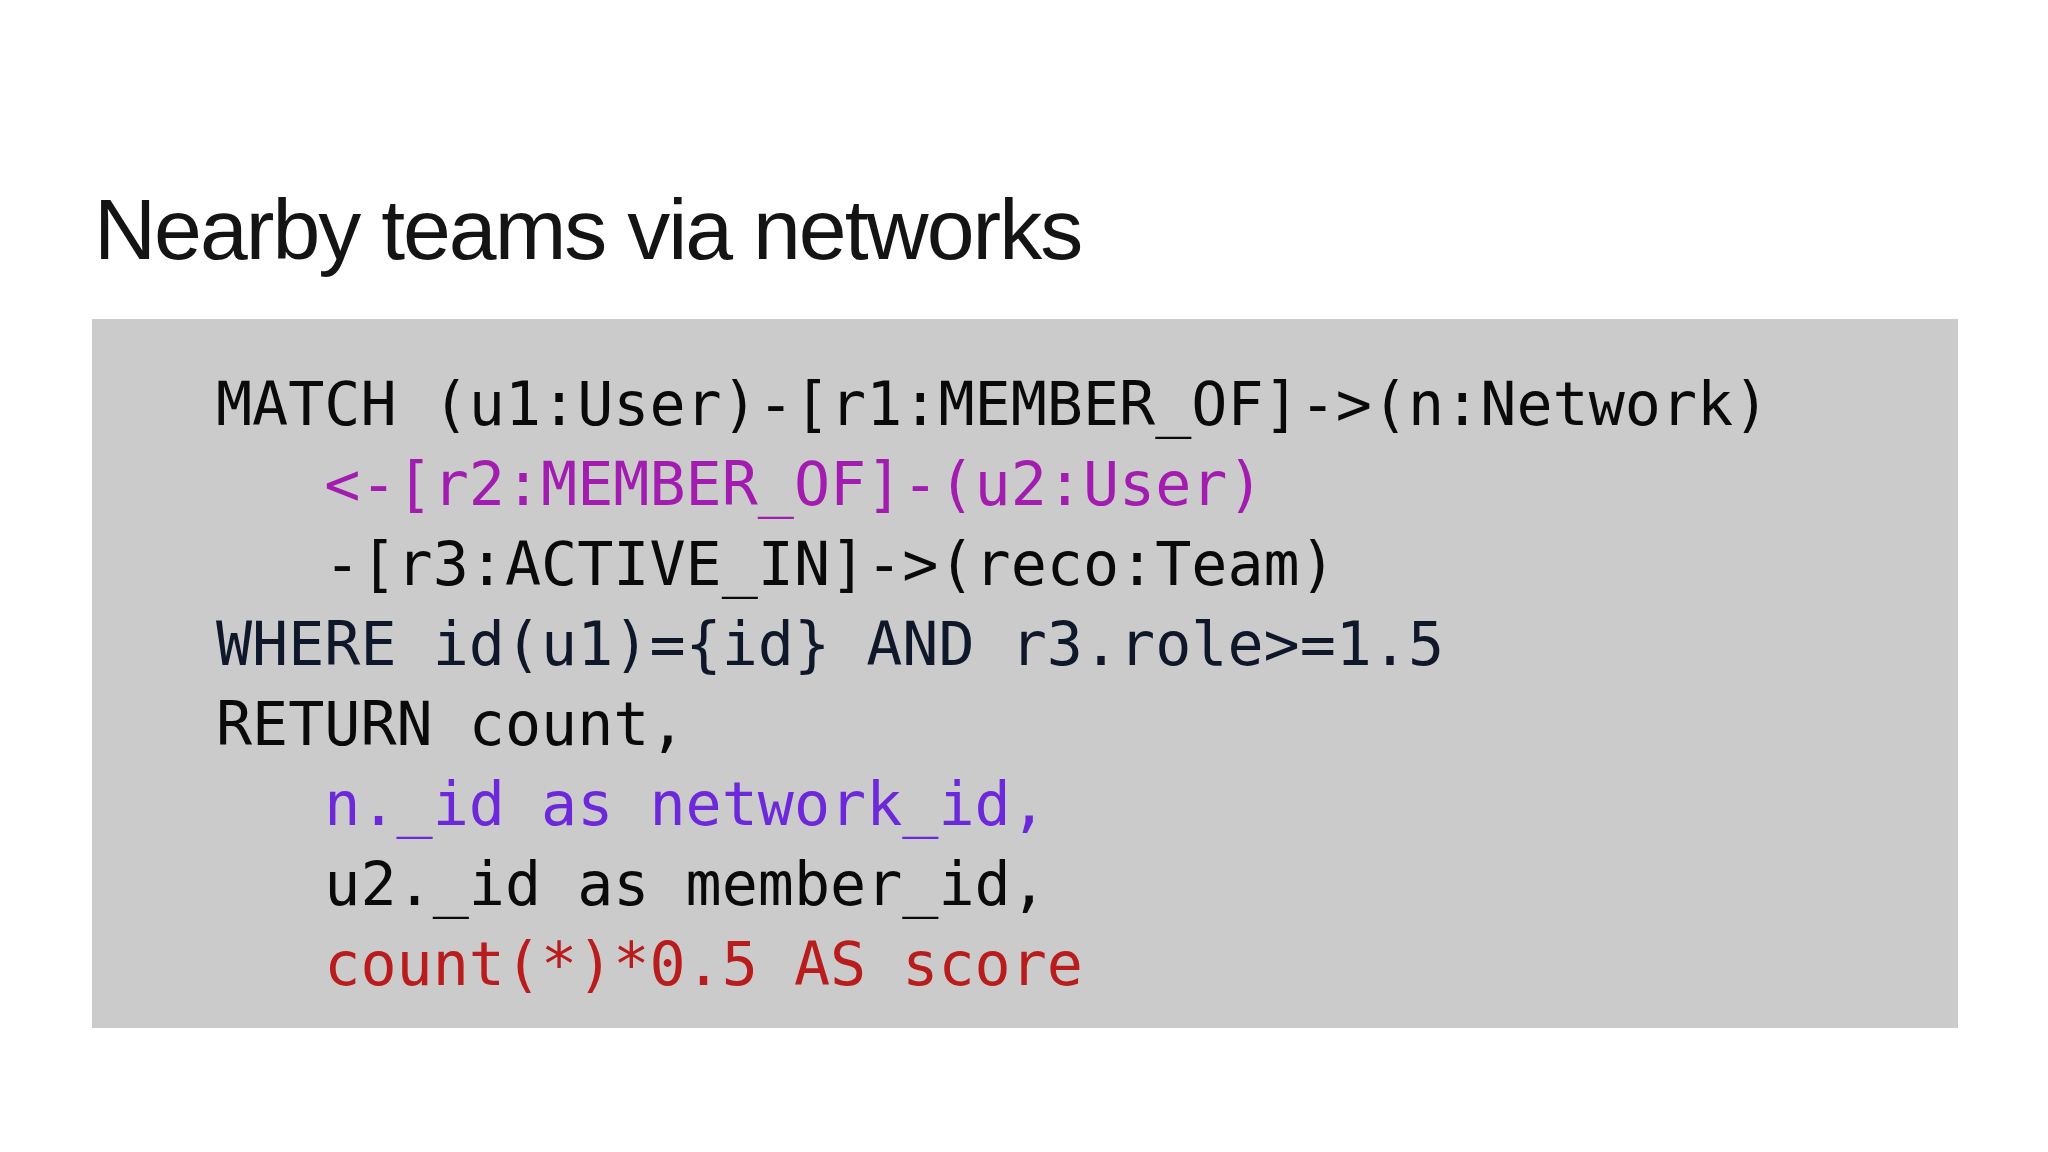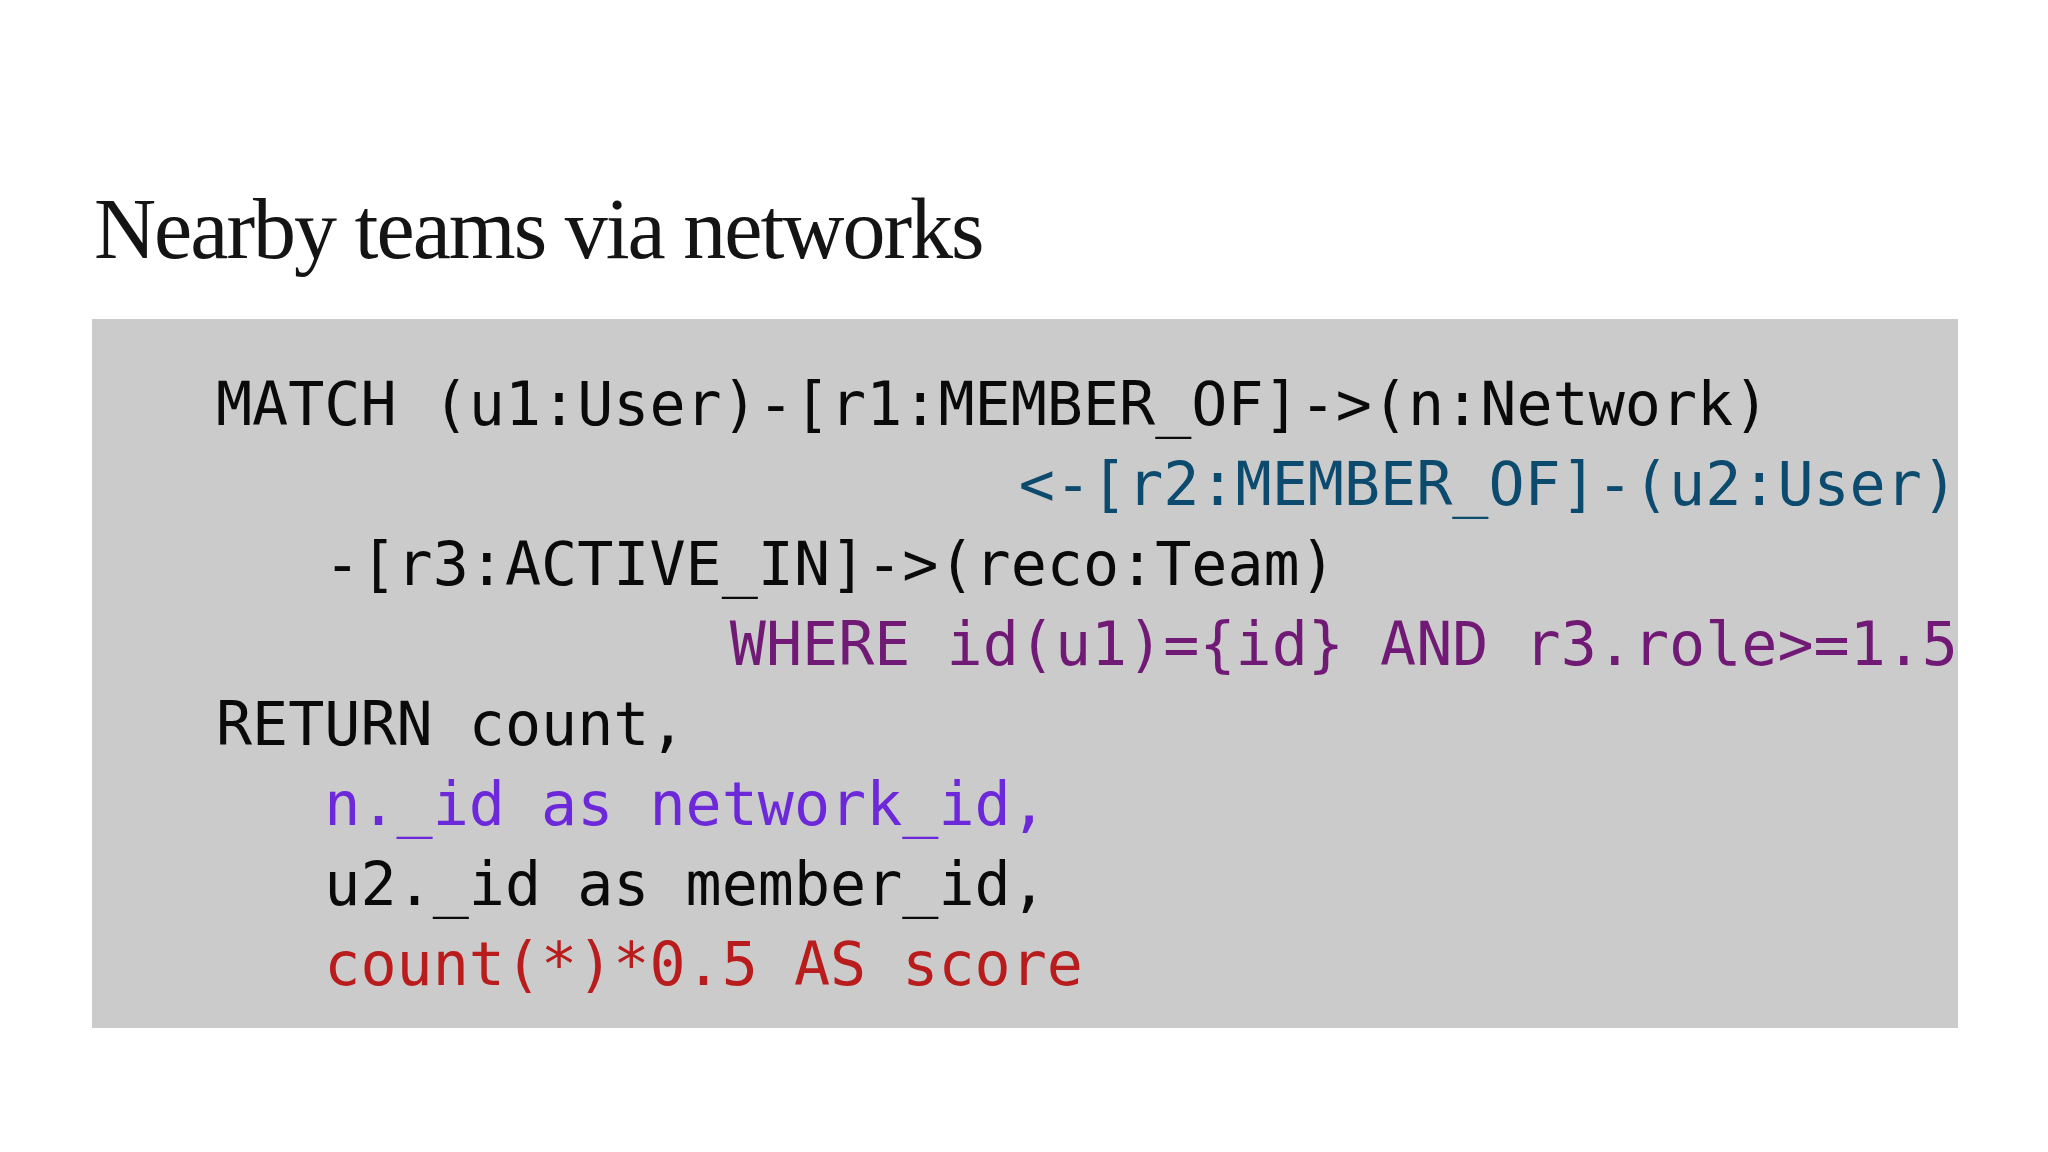--- a/index.html
+++ b/index.html
@@ -18,21 +18,20 @@
   .slide-title {
     position: absolute;
     left: 94px;
     top: 128px;
     font-size: 86px;
     line-height: 86px;
     letter-spacing: -2px;
     font-weight: 400;
     color: #141414;
     white-space: nowrap;
-    font-family: Liberation Serif, serif;
   }
   .code-block {
     position: absolute;
     left: 92px;
     top: 319px;
     width: 1866px;
     height: 709px;
     box-sizing: border-box;
     padding: 45px 0 18px 124px;
   }
@@ -46,22 +45,22 @@
 </style>
 </head>
 <body>
 
 <div class="slide" style="background: rgb(255, 255, 255);">
 
   <h1 class="slide-title" style="color: rgb(20, 20, 20);">Nearby teams via networks</h1>
 
   <div class="code-block" style="background: rgb(203, 203, 203);">
     <div class="code-line" style="color: rgb(10, 10, 10);">MATCH (u1:User)-[r1:MEMBER_OF]-&gt;(n:Network)</div>
-    <div class="code-line" style="color: #0c4a6e; text-align: right;">   &lt;-[r2:MEMBER_OF]-(u2:User)</div>
+    <div class="code-line" style="color: #a21caf;">   &lt;-[r2:MEMBER_OF]-(u2:User)</div>
     <div class="code-line" style="color: rgb(10, 10, 10);">   -[r3:ACTIVE_IN]-&gt;(reco:Team)</div>
-    <div class="code-line" style="color: #701a75; text-align: right;">WHERE id(u1)={id} AND r3.role&gt;=1.5</div>
+    <div class="code-line" style="color: #0f172a;">WHERE id(u1)={id} AND r3.role&gt;=1.5</div>
     <div class="code-line" style="color: rgb(10, 10, 10);">RETURN count,</div>
     <div class="code-line" style="color: #6d28d9;">   n._id as network_id,</div>
     <div class="code-line" style="color: rgb(10, 10, 10);">   u2._id as member_id,</div>
     <div class="code-line" style="color: #b91c1c;">   count(*)*0.5 AS score</div>
   </div>
 
 </div>
 
 </body></html>

